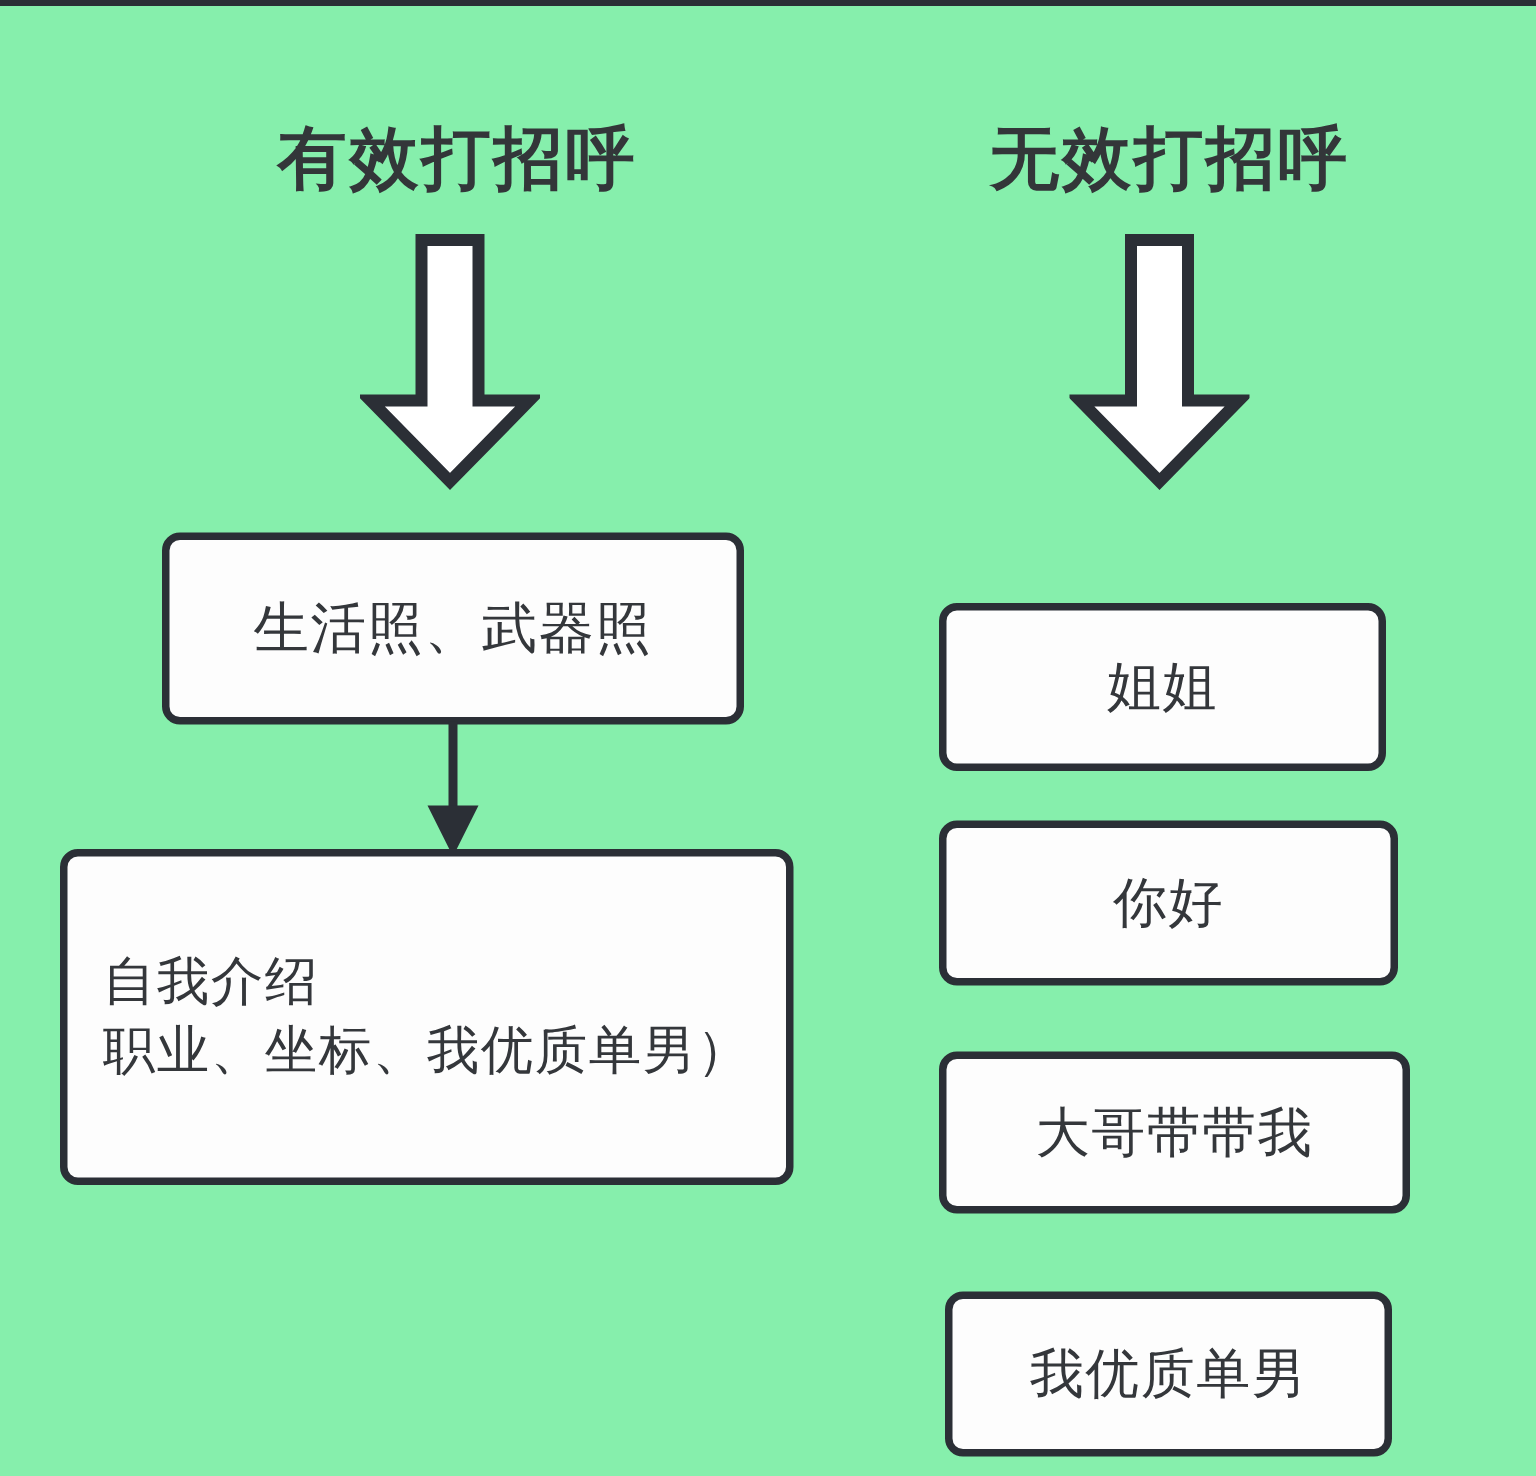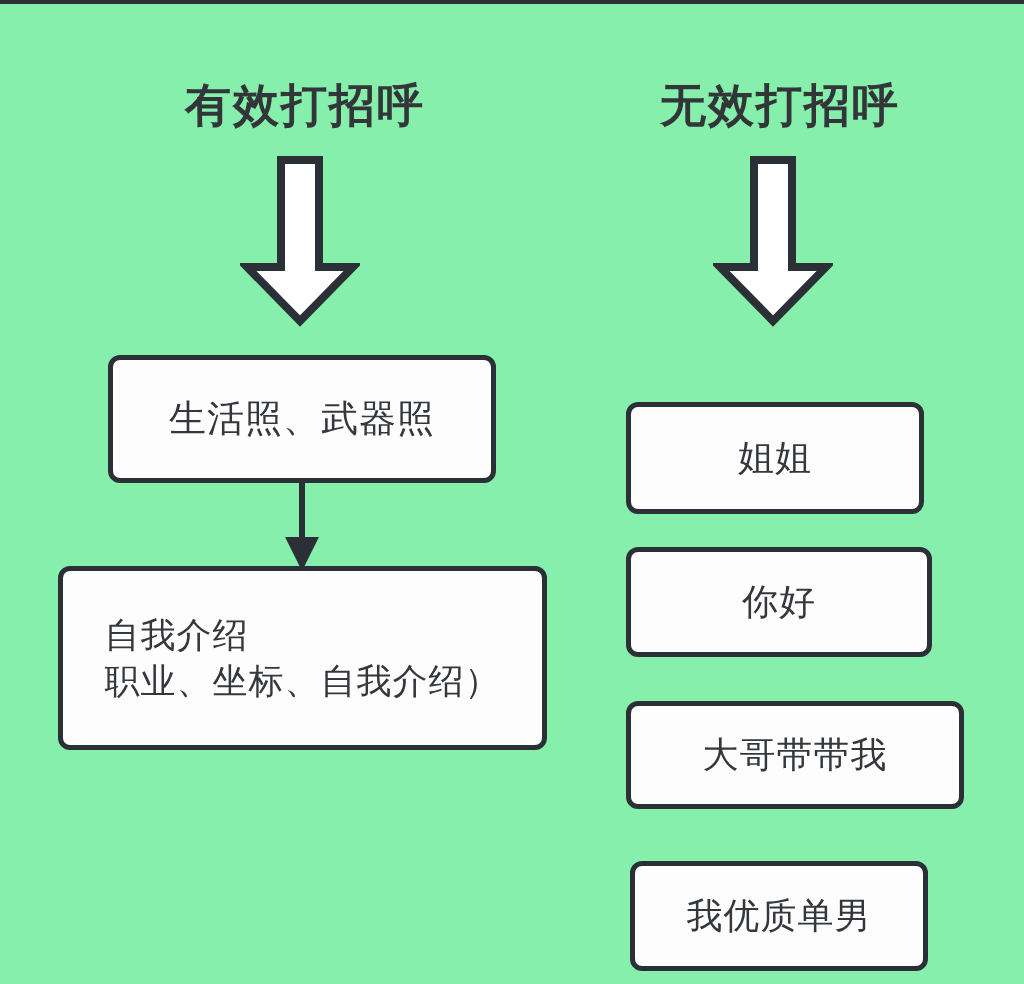--- a/index.html
+++ b/index.html
@@ -60,33 +60,33 @@
     justify-content: center;
     color: #34373b;
     font-size: 37px;
     line-height: 1.28;
     letter-spacing: 1px;
   }
   #box-left-1 {
     left: 108px; top: 355px; width: 388px; height: 128px;
   }
   #box-left-2 {
-    left: 58px; top: 566px; width: 489px; height: 184px;
+    left: 40px; top: 566px; width: 489px; height: 224px;
     font-size: 35px;
     line-height: 1.32;
   }
   #box-left-2 .lines { padding: 0 4px; }
 
   .right-box {
     font-size: 36px;
     margin-top: 40px;
   }
   #box-right-1 { left: 626px; top: 362px; width: 298px; height: 112px; }
   #box-right-2 { left: 626px; top: 507px; width: 306px; height: 110px; }
-  #box-right-3 { left: 626px; top: 661px; width: 338px; height: 108px; }
+  #box-right-3 { left: 626px; top: 661px; width: 314px; height: 108px; }
   #box-right-4 { left: 630px; top: 821px; width: 298px; height: 110px; }
 
   
   #connector-left {
     position: absolute;
     left: 272px;
     top: 481px;
     width: 60px;
     height: 90px;
   }
@@ -113,21 +113,21 @@
   <div id="connector-left">
     <svg viewBox="0 0 60 90" width="60" height="90" aria-hidden="true">
       <line x1="30" y1="0" x2="30" y2="66" stroke="#2b2f36" stroke-width="6"></line>
       <polygon points="13,56 47,56 30,90" fill="#2b2f36"></polygon>
     </svg>
   </div>
 
   <div class="node-box" id="box-left-2">
     <div class="lines">
       <div>自我介绍</div>
-      <div>职业、坐标、自我介绍）</div>
+      <div>职业、坐标、我优质单男）</div>
     </div>
   </div>
 
   <div class="heading" id="heading-right">无效打招呼</div>
 
   <div class="big-arrow" id="arrow-right">
     <svg viewBox="0 0 120 172" width="120" height="172" aria-hidden="true">
       <polygon points="41,5 79,5 79,112 113,112 60,166 7,112 41,112" fill="#ffffff" stroke="#2b2f36" stroke-width="8" stroke-linejoin="miter"></polygon>
     </svg>
   </div>

